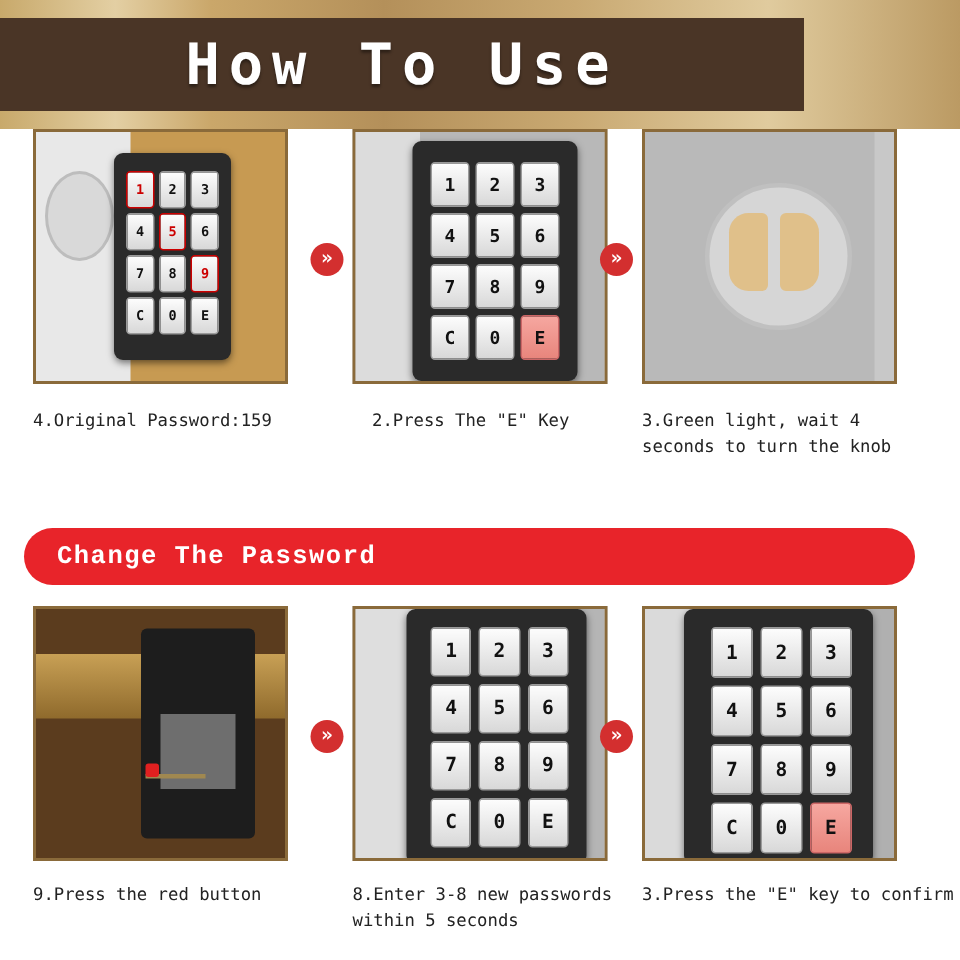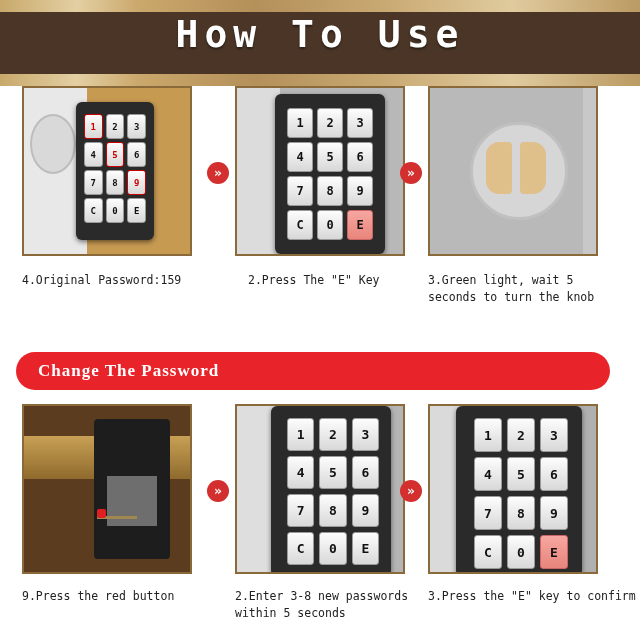--- a/index.html
+++ b/index.html
@@ -12,23 +12,23 @@
   }
   .page{position:relative;width:640px;height:640px;}
 
   
   .header{
     position:absolute;left:0;top:0;width:640px;height:86px;
     background:linear-gradient(90deg,#c8a96b 0%,#e3cfa3 12%,#caa76a 22%,#b4905a 40%,#c9a972 60%,#e0cb9e 80%,#bb9a63 100%);
     overflow:hidden;
   }
   .header-band{
-    position:absolute;left:0;top:12px;width:640px;height:62px;
+    position:absolute;left:0;top:12px;width:536px;height:62px;
     background:#4a3526;
-    display:flex;align-items:flex-start;justify-content:center;
+    display:flex;align-items:center;justify-content:center;
   }
   .header-title{
     color:#ffffff;font-size:38px;letter-spacing:6px;font-weight:bold;
     font-family:"DejaVu Sans Mono", monospace;
     text-shadow:0 2px 2px rgba(0,0,0,.4);
   }
 
   
   .sec1{position:absolute;left:0;top:86px;width:640px;height:230px;}
   .panel{
@@ -78,21 +78,21 @@
   }
 
   
   .banner{
     position:absolute;left:16px;top:352px;width:594px;height:38px;
     background:#e8242a;border-radius:19px;
     display:flex;align-items:center;
   }
   .banner-text{
     color:#fff;font-size:17px;font-weight:bold;letter-spacing:1px;
-    margin-left:22px;font-family:Liberation Serif, serif;
+    margin-left:22px;font-family:Liberation Mono, monospace;
   }
 
   
   .sec2{position:absolute;left:0;top:404px;width:640px;height:236px;}
   .panel2{
     position:absolute;top:0;width:170px;height:170px;
     border:2px solid #8a6a3a;box-sizing:border-box;overflow:hidden;background:#cfcfcf;
   }
   .q1{left:22px;} .q2{left:235px;} .q3{left:428px;}
   .a3{left:207px;top:76px;} .a4{left:400px;top:76px;}
@@ -178,21 +178,21 @@
         <div class="bgl" style="width:100%;background:#b9b9b9;"></div>
         <div class="bgr" style="width:8%;background:#c8c8c8;"></div>
         <div class="circle-knob" style="left:40px;top:34px;width:92px;height:92px;background:#d6d6d6;border:3px solid #c0c0c0;"></div>
         <div style="position:absolute;left:56px;top:54px;width:26px;height:52px;background:#e0c08a;border-radius:13px 4px 4px 13px;"></div>
         <div style="position:absolute;left:90px;top:54px;width:26px;height:52px;background:#e0c08a;border-radius:4px 13px 13px 4px;"></div>
       </div>
     </div>
 
     <div class="caption c1">4.Original Password:159</div>
     <div class="caption c2">2.Press The "E" Key</div>
-    <div class="caption c3">3.Green light, wait 5
+    <div class="caption c3">3.Green light, wait 4
 seconds to turn the knob</div>
   </div>
 
   <div class="banner">
     <div class="banner-text">Change The Password</div>
   </div>
 
   <div class="sec2">
 
     <div class="panel2 q1">
@@ -250,18 +250,18 @@
             <div class="key" style="font-size:13px;">9</div>
             <div class="key" style="font-size:13px;">C</div>
             <div class="key" style="font-size:13px;">0</div>
             <div class="key e" style="font-size:13px;">E</div>
           </div>
         </div>
       </div>
     </div>
 
     <div class="caption c4">9.Press the red button</div>
-    <div class="caption c5">2.Enter 3-8 new passwords
+    <div class="caption c5">8.Enter 3-8 new passwords
 within 5 seconds</div>
     <div class="caption c6">3.Press the "E" key to confirm</div>
   </div>
 
 </div>
 
 </body></html>

